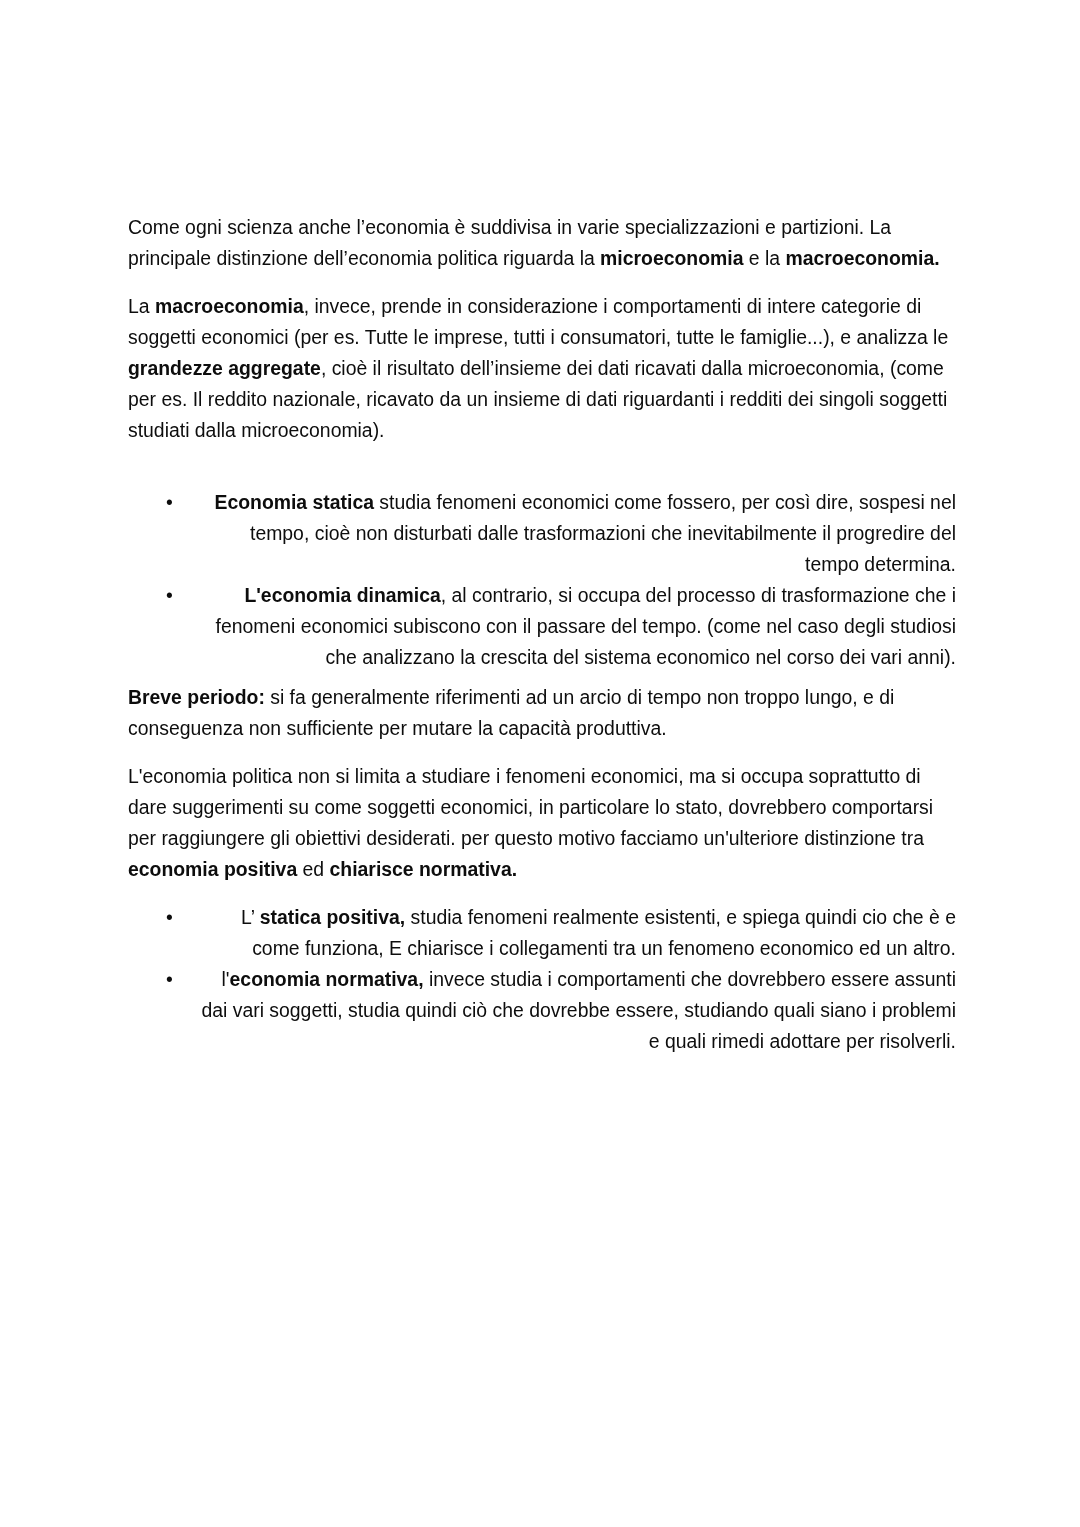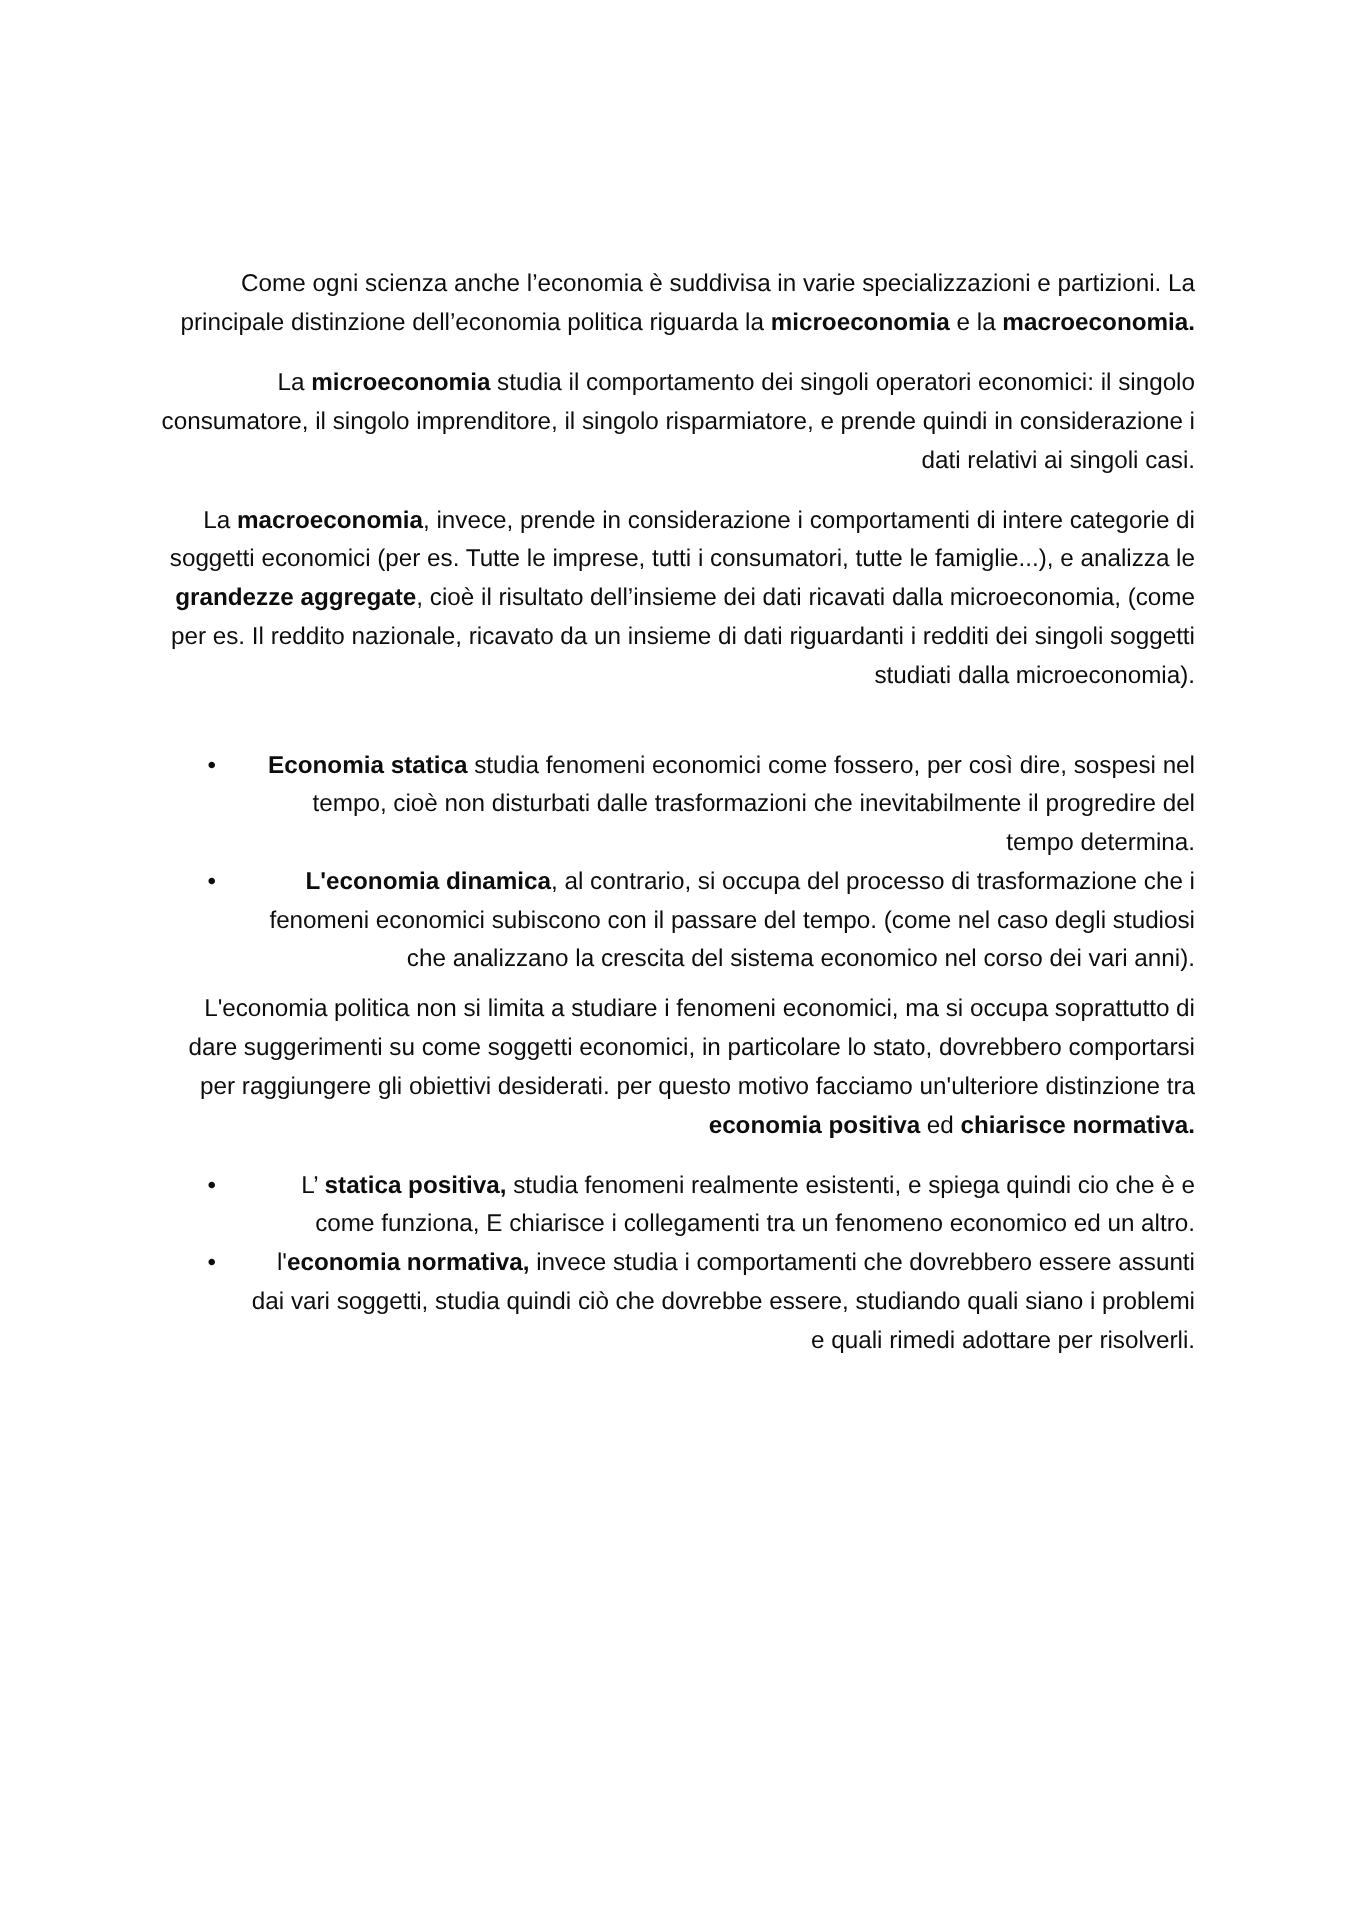--- a/index.html
+++ b/index.html
@@ -24,21 +24,20 @@
   }
   .doc-body {
     width: 828px;
     font-size: 19.4px;
     line-height: 31px;
     text-align: left;
   }
   p.para {
     margin: 0 0 17px 0;
     padding: 0;
-    text-align: right;
   }
   p.para.gap-after {
     margin-bottom: 41px;
   }
   ul.bullets {
     list-style: none;
     margin: 3px 0 9px 0;
     padding: 0;
   }
   ul.bullets.last {
@@ -64,32 +63,32 @@
     display: block;
     text-align: right;
   }
 </style>
 </head>
 <body>
 
 <div class="page">
   <div class="doc-body" id="doc-body">
       <p class="para"><span>Come ogni scienza anche l’economia è suddivisa in varie specializzazioni e partizioni. La principale distinzione dell’economia politica riguarda la </span><b>microeconomia</b><span> e la </span><b>macroeconomia.</b></p>
-      <p class="para"><span>La </span><b>microeconomia</b><span> studia il comportamento dei singoli operatori economici: il singolo consumatore, il singolo imprenditore, il singolo risparmiatore, e prende quindi in considerazione i dati relativi ai singoli casi.</span></p>
       <p class="para gap-after"><span>La </span><b>macroeconomia</b><span>, invece, prende in considerazione i comportamenti di intere categorie di soggetti economici (per es. Tutte le imprese, tutti i consumatori, tutte le famiglie...), e analizza le </span><b>grandezze aggregate</b><span>, cioè il risultato dell’insieme dei dati ricavati dalla microeconomia, (come per es. Il reddito nazionale, ricavato da un insieme di dati riguardanti i redditi dei singoli soggetti studiati dalla microeconomia).</span></p>
       <ul class="bullets">
         <li>
           <span class="bullet-dot">•</span>
           <span class="li-text"><b>Economia statica</b><span> studia fenomeni economici come fossero, per così dire, sospesi nel tempo, cioè non disturbati dalle trasformazioni che inevitabilmente il progredire del tempo determina.</span></span>
         </li>
         <li>
           <span class="bullet-dot">•</span>
           <span class="li-text"><b>L'economia dinamica</b><span>, al contrario, si occupa del processo di trasformazione che i fenomeni economici subiscono con il passare del tempo. (come nel caso degli studiosi che analizzano la crescita del sistema economico nel corso dei vari anni).</span></span>
         </li>
       </ul>
+      <p class="para"><b>Breve periodo:</b><span> si fa generalmente riferimenti ad un arcio di tempo non troppo lungo, e di conseguenza non sufficiente  per mutare la capacità produttiva.</span></p>
       <p class="para"><span>L'economia politica non si limita a studiare i fenomeni economici, ma si occupa soprattutto di dare suggerimenti su come soggetti economici, in particolare lo stato, dovrebbero comportarsi per raggiungere gli obiettivi desiderati. per questo motivo facciamo un'ulteriore distinzione tra </span><b>economia positiva</b><span> ed </span><b>chiarisce normativa.</b></p>
       <ul class="bullets last">
         <li>
           <span class="bullet-dot">•</span>
           <span class="li-text"><span>L’ </span><b>statica positiva,</b><span> studia fenomeni realmente esistenti, e spiega quindi cio che è e come funziona, E chiarisce i collegamenti tra un fenomeno economico ed un altro.</span></span>
         </li>
         <li>
           <span class="bullet-dot">•</span>
           <span class="li-text"><span>l'</span><b>economia normativa,</b><span> invece studia i comportamenti che dovrebbero essere assunti dai vari soggetti, studia quindi ciò che dovrebbe essere, studiando quali siano i problemi e quali rimedi adottare per risolverli.</span></span>
         </li>

